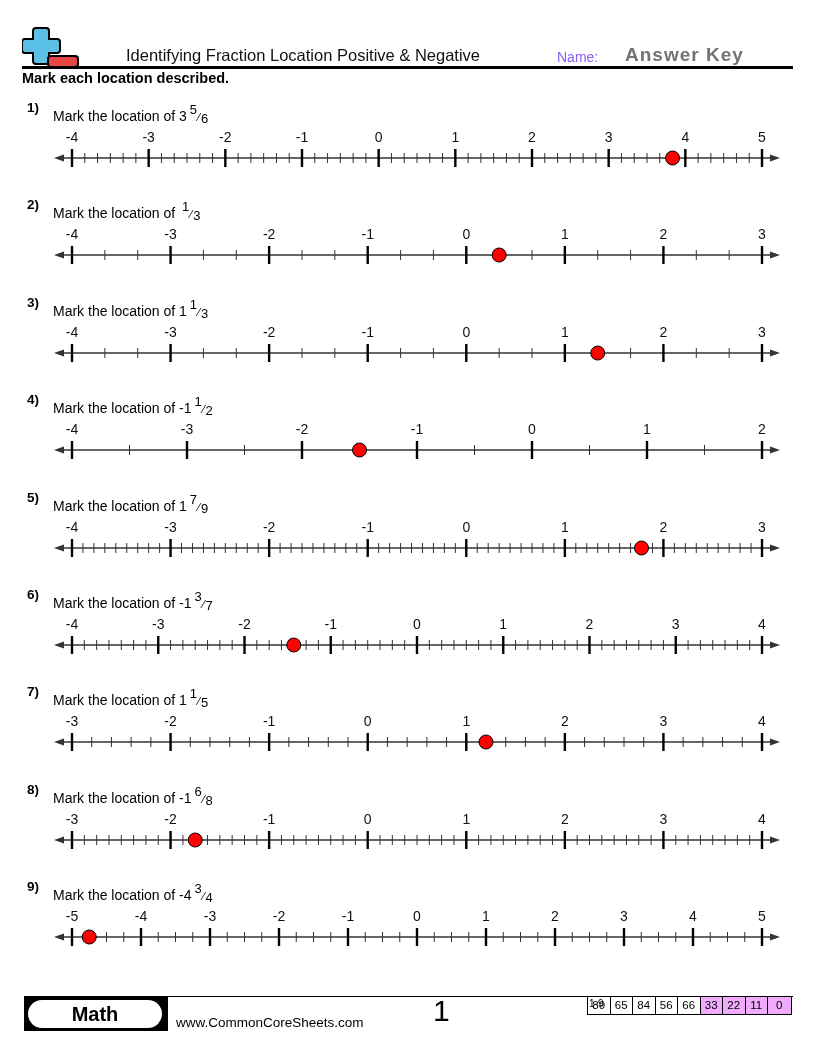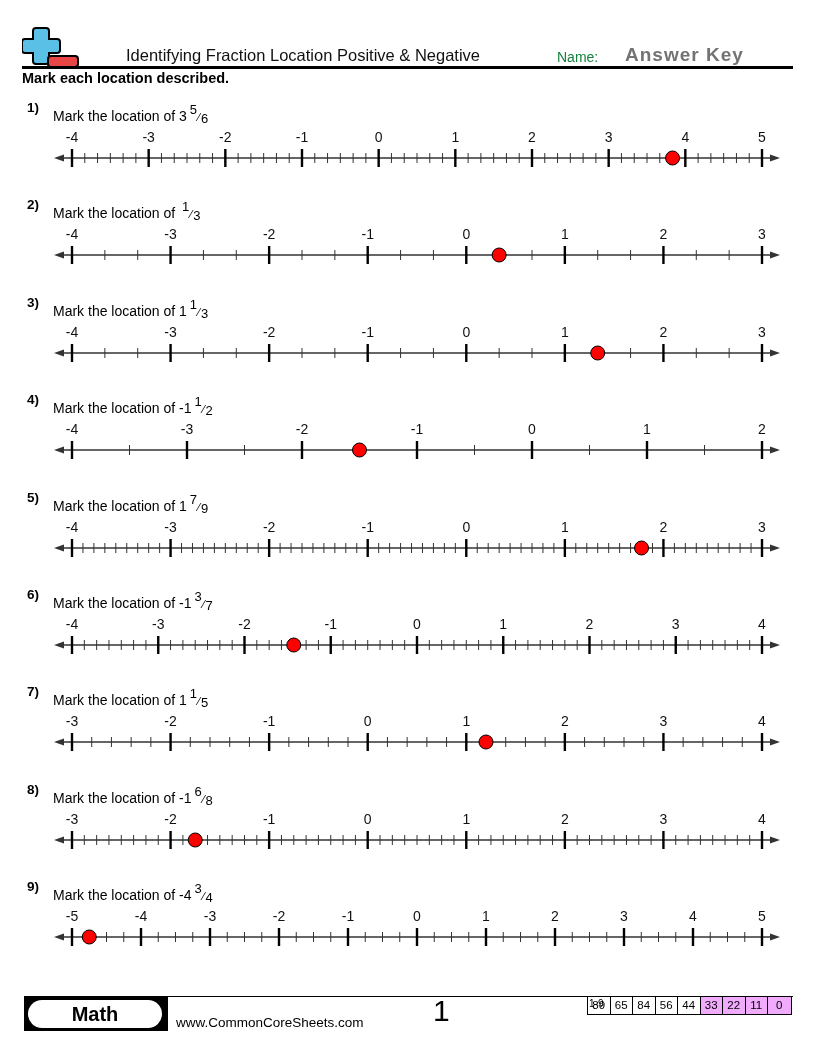--- a/index.html
+++ b/index.html
@@ -1,21 +1,21 @@
 <!DOCTYPE html>
 <html><head>
 <meta charset="utf-8">
 <style>
   * { box-sizing: border-box; margin: 0; padding: 0; }
   html, body { width: 816px; height: 1056px; background: #fff; overflow: hidden; }
   body { position: relative; font-family: "Liberation Sans", "DejaVu Sans", sans-serif; color: #000; }
 
   .logo { position: absolute; left: 22px; top: 26px; width: 58px; height: 42px; }
   .header-title { position: absolute; left: 126px; top: 46px; font-size: 16.5px; color: #111; }
-  .name-label { position: absolute; left: 557px; top: 49px; font-size: 14px; color: #15803d; }
+  .name-label { position: absolute; left: 557px; top: 49px; font-size: 14px; color: #8b5cf6; }
   .answer-key { position: absolute; left: 625px; top: 44px; font-size: 19px; font-weight: bold; color: #737373; letter-spacing: 1px; }
   .header-rule { position: absolute; left: 22px; top: 66px; width: 771px; height: 3px; background: #000; }
   .instructions { position: absolute; left: 22px; top: 70px; font-size: 14.5px; font-weight: bold; }
 
   .problem { position: absolute; left: 0; width: 816px; height: 97px; }
   .pnum { position: absolute; left: 27px; top: 0; font-size: 13.5px; font-weight: bold; }
   .prompt { position: absolute; left: 53px; top: 8px; font-size: 14px; white-space: nowrap; }
   .prompt .num { font-size: 13px; position: relative; top: -7px; margin-left: 3px; }
   .prompt .slash { font-size: 11px; margin: 0 1px; }
   .prompt .den { font-size: 13px; position: relative; top: 2px; }
@@ -614,18 +614,18 @@
   <div class="math-pill">Math</div>
 </div>
 <div class="site">www.CommonCoreSheets.com</div>
 <div class="page-no">1</div>
 <div class="score-label">1-9</div>
 <div class="scores" id="scores">
     <div>89</div>
     <div>65</div>
     <div>84</div>
     <div>56</div>
-    <div>44</div>
+    <div>66</div>
     <div class="hl">33</div>
     <div class="hl">22</div>
     <div class="hl">11</div>
     <div class="hl">0</div>
   </div>
 
 </body></html>

